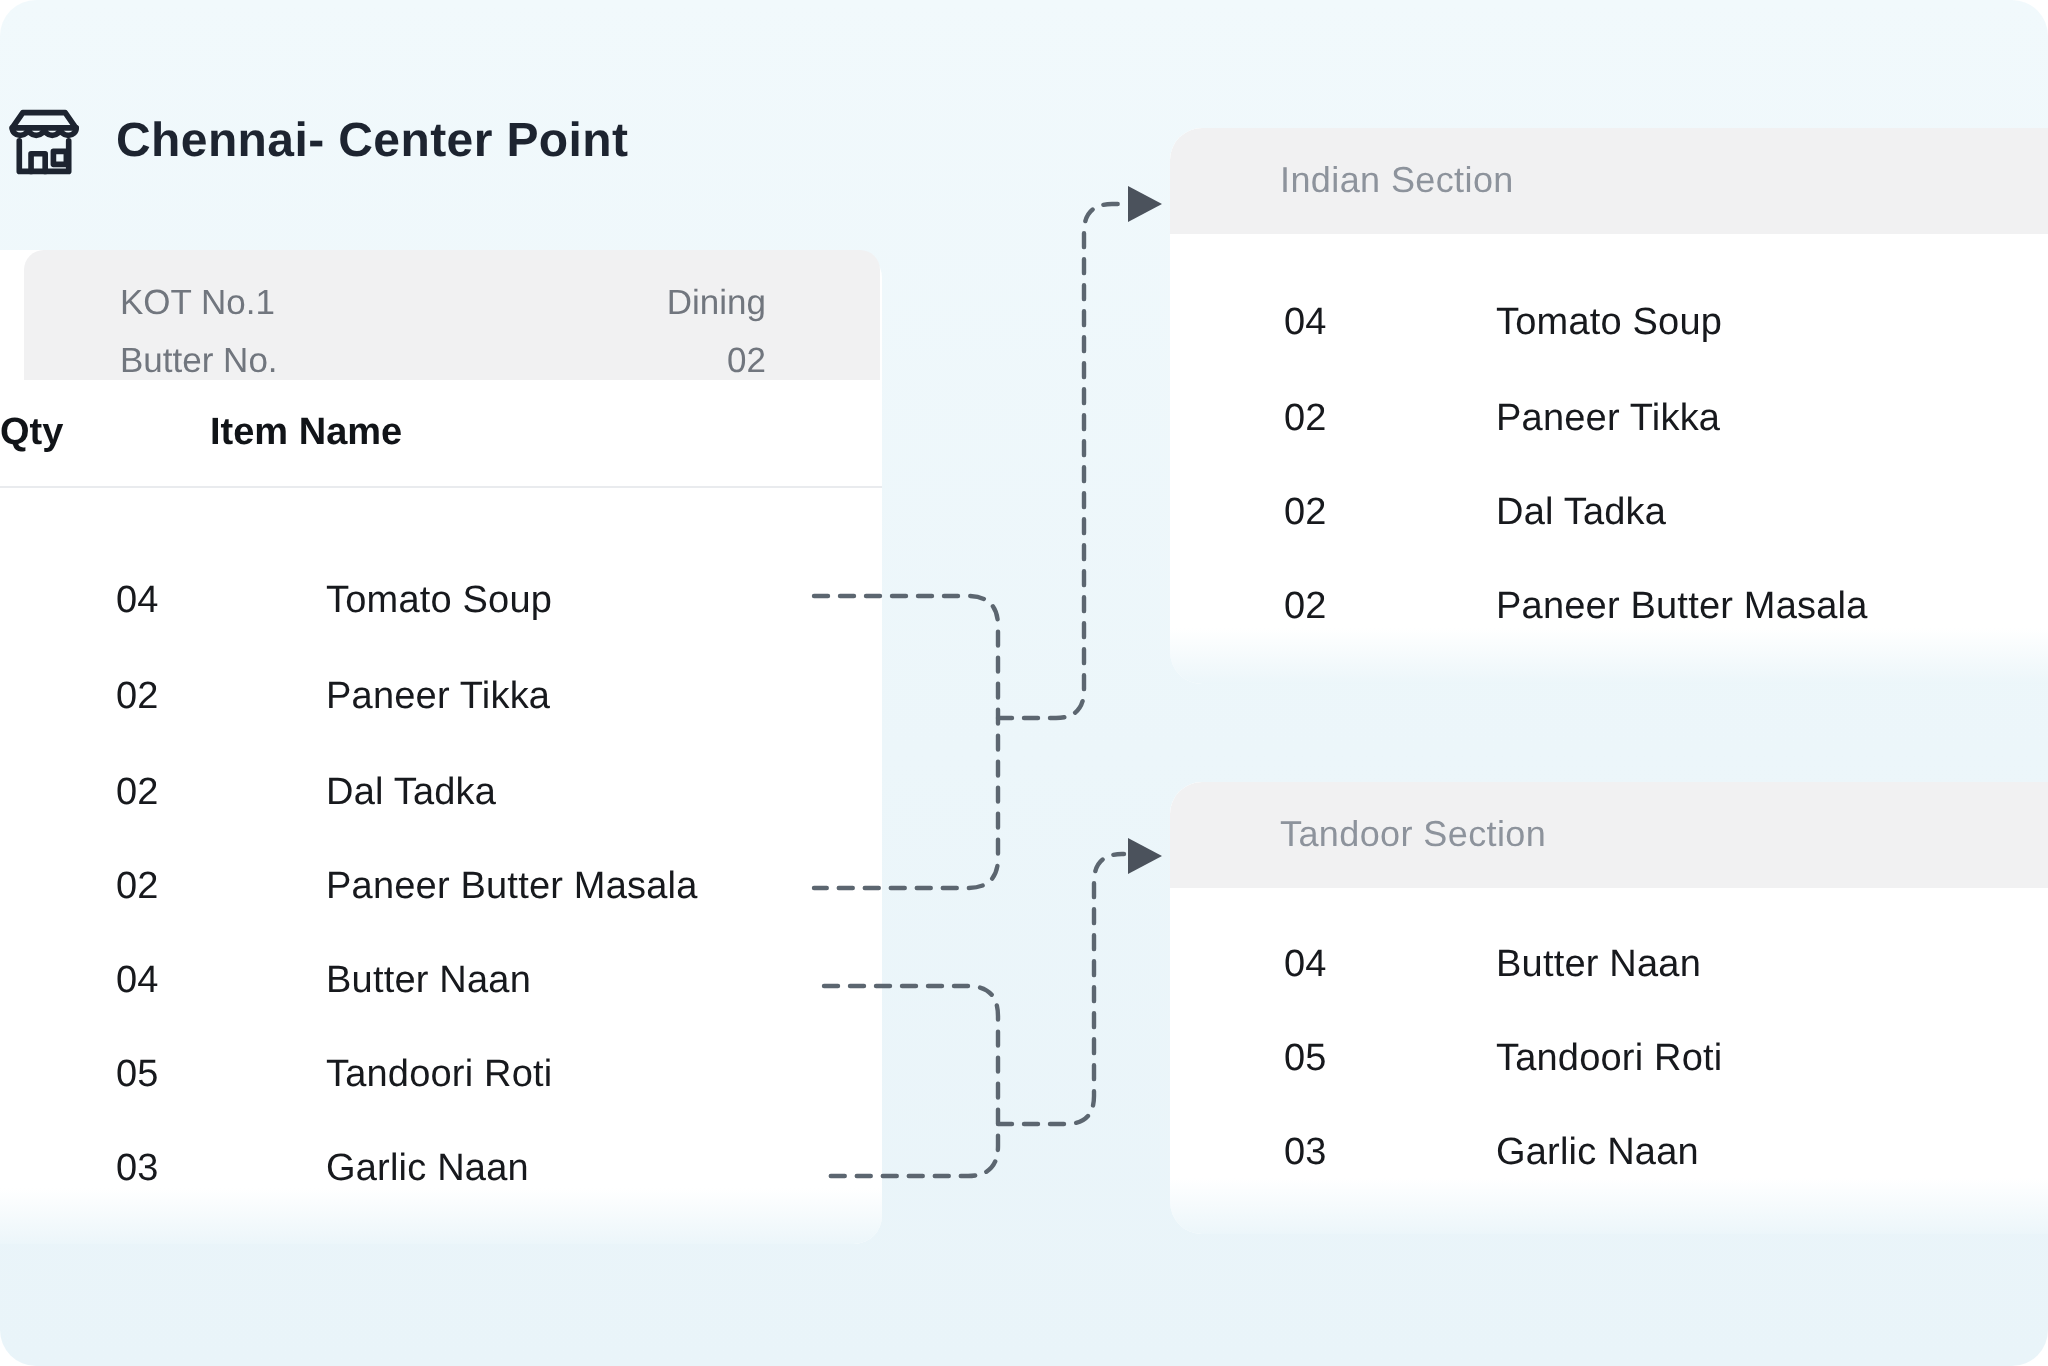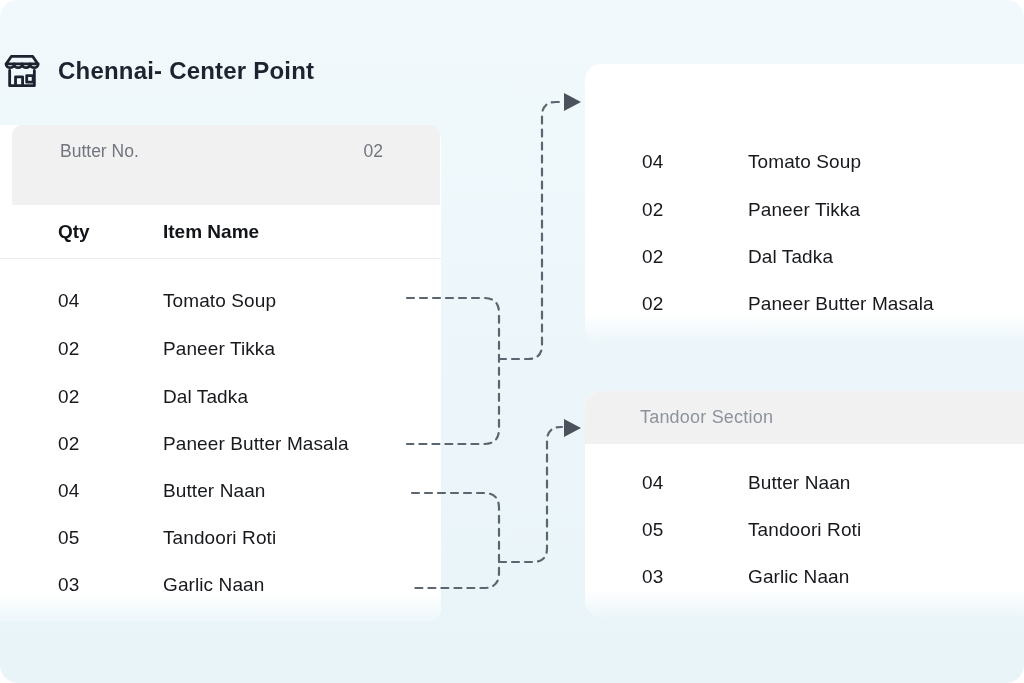--- a/index.html
+++ b/index.html
@@ -31,22 +31,22 @@
   }
   .kot-header{
     position:absolute;left:12px;top:125px;width:428px;height:80px;
     background:#f1f1f2;border-radius:10px 10px 0 0;
     box-sizing:border-box;padding:12px 57px 0 48px;
     color:#71767e;font-size:17.5px;
   }
   .kot-header .row{display:flex;justify-content:space-between;line-height:29px;}
 
   .cols-row{
-    position:absolute;left:0;top:205px;width:441px;height:54px;
-    display:flex;align-items:center;box-sizing:border-box;padding-left:58px;
+    position:absolute;left:0;top:190px;width:441px;height:54px;
+    display:flex;align-items:center;box-sizing:border-box;
     border-bottom:1px solid #e9ebee;background:#ffffff;
     font-size:19px;font-weight:700;color:#111418;
   }
   .cols-row .qty-col{width:105px;}
 
   .item-row{
     position:absolute;left:0;width:441px;height:28px;
     display:flex;align-items:center;box-sizing:border-box;padding-left:58px;
     font-size:19px;color:#17191d;letter-spacing:.1px;
   }
@@ -95,20 +95,24 @@
     </span>
     <span class="title">Chennai- Center Point</span>
   </div>
 
   <div class="kot-card">
     <div class="card-fade"></div>
   </div>
 
   <div class="kot-header">
     <div class="row">
+      <span>KOT No.1</span>
+      <span>Dining</span>
+    </div>
+    <div class="row">
       <span>Butter No.</span>
       <span>02</span>
     </div>
   </div>
 
   <div class="cols-row">
     <span class="qty-col">Qty</span>
     <span>Item Name</span>
   </div>
 
@@ -135,20 +139,23 @@
   <div class="item-row" style="top:524px">
     <span class="qty">05</span>
     <span>Tandoori Roti</span>
   </div>
   <div class="item-row" style="top:571px">
     <span class="qty">03</span>
     <span>Garlic Naan</span>
   </div>
 
   <div class="section-card indian">
+    <div class="section-header">
+      <span>Indian Section</span>
+    </div>
     <div class="card-fade"></div>
   </div>
 
   <div class="section-row" style="top:148px">
     <span class="qty">04</span>
     <span>Tomato Soup</span>
   </div>
   <div class="section-row" style="top:196px">
     <span class="qty">02</span>
     <span>Paneer Tikka</span>

